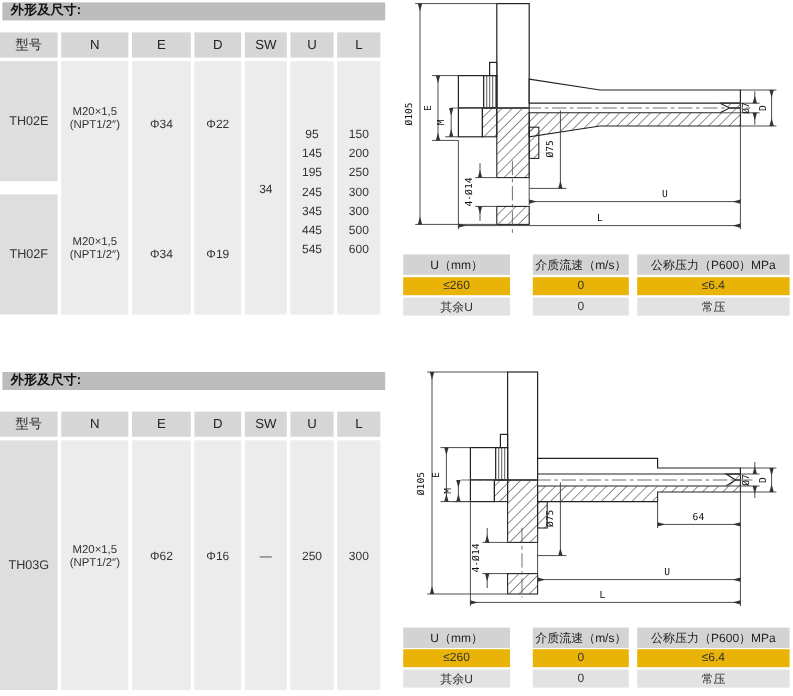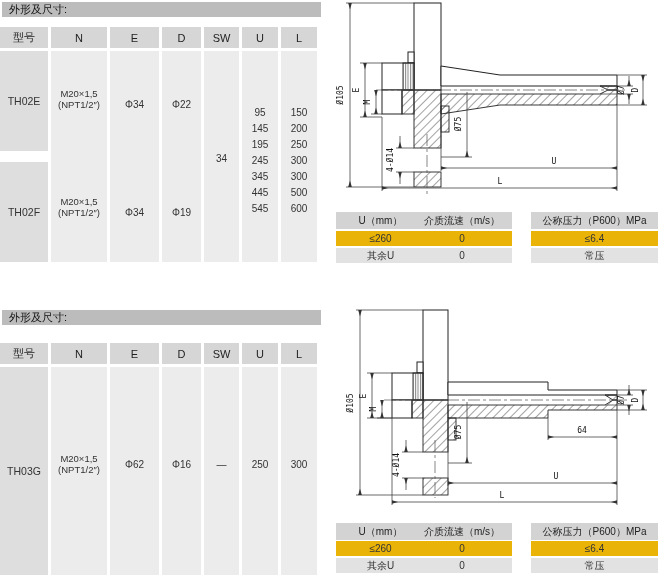--- a/index.html
+++ b/index.html
@@ -1,40 +1,40 @@
 <!DOCTYPE html>
 <html><head>
 <meta charset="utf-8">
 <style>
   html,body{margin:0;padding:0;background:#fff;}
   #screen{position:relative;width:661px;height:580px;background:#fff;overflow:hidden;
           font-family:"Liberation Sans",sans-serif;color:#333;}
   .tbar{position:absolute;left:2px;width:312px;height:15px;background:#bcbcbc;
-        font-weight:normal;font-size:11px;line-height:15px;padding-left:7px;color:#111;}
+        font-weight:bold;font-size:11px;line-height:15px;padding-left:7px;color:#111;}
   .tb1{top:2px}.tb2{top:310px}
   
   .cell{position:absolute;display:flex;align-items:center;justify-content:center;
         font-size:10px;color:#333;text-align:left;}
   .hcell{background:#d6d6d6;font-size:11px;color:#222;}
   .strip{position:absolute;background:#ececec;}
   .mcell{position:absolute;background:#dedede;display:flex;align-items:center;justify-content:center;font-size:10.5px;}
   .co0{left:0;width:48px}.co1{left:51px;width:56px}.co2{left:110px;width:49px}
   .co3{left:162px;width:39px}.co4{left:204px;width:35px}.co5{left:242px;width:36px}
   .co6{left:281px;width:36px}
   .h1{top:27px;height:21px}.h2{top:343px;height:21px}
   .s1{top:51px;height:211px}.s2{top:367px;height:208px}
   .txt{position:absolute;text-align:center;font-size:10px;line-height:12px;}
   .n2l{font-size:9.5px;line-height:11px;}
   .stack{position:absolute;top:105px;font-size:10px;}
   .stack div{height:16px;line-height:16px;text-align:center;}
   
   .fcell{position:absolute;display:flex;align-items:center;justify-content:center;font-size:10px;color:#333;}
   .fh{background:#d3d3d3;font-size:10px;color:#222;}
   .fra{background:#eab308}.frb{background:#e2e2e2}
-  .ft-c0{left:336px;width:89px}.ft-c1{left:412px;width:100px}.ft-c2{left:531px;width:127px}
+  .ft-c0{left:336px;width:89px}.ft-c1{left:444px;width:80px}.ft-c2{left:531px;width:127px}
   .fh1{top:212px;height:17px}.fr1a{top:231px;height:15px}.fr1b{top:248px;height:15px}
   .fh2{top:523px;height:17px}.fr2a{top:541px;height:15px}.fr2b{top:558px;height:15px}
   
   .draw{position:absolute;}
   .ol{fill:#fff;stroke:#222;stroke-width:1;}
   .dim{stroke:#444;stroke-width:0.8;fill:none;}
   .cl{stroke:#555;stroke-width:0.7;fill:none;stroke-dasharray:12 3 3 3;}
   .draw text{font-family:"DejaVu Sans Mono",monospace;font-size:8px;fill:#111;}
 </style>
 </head>

